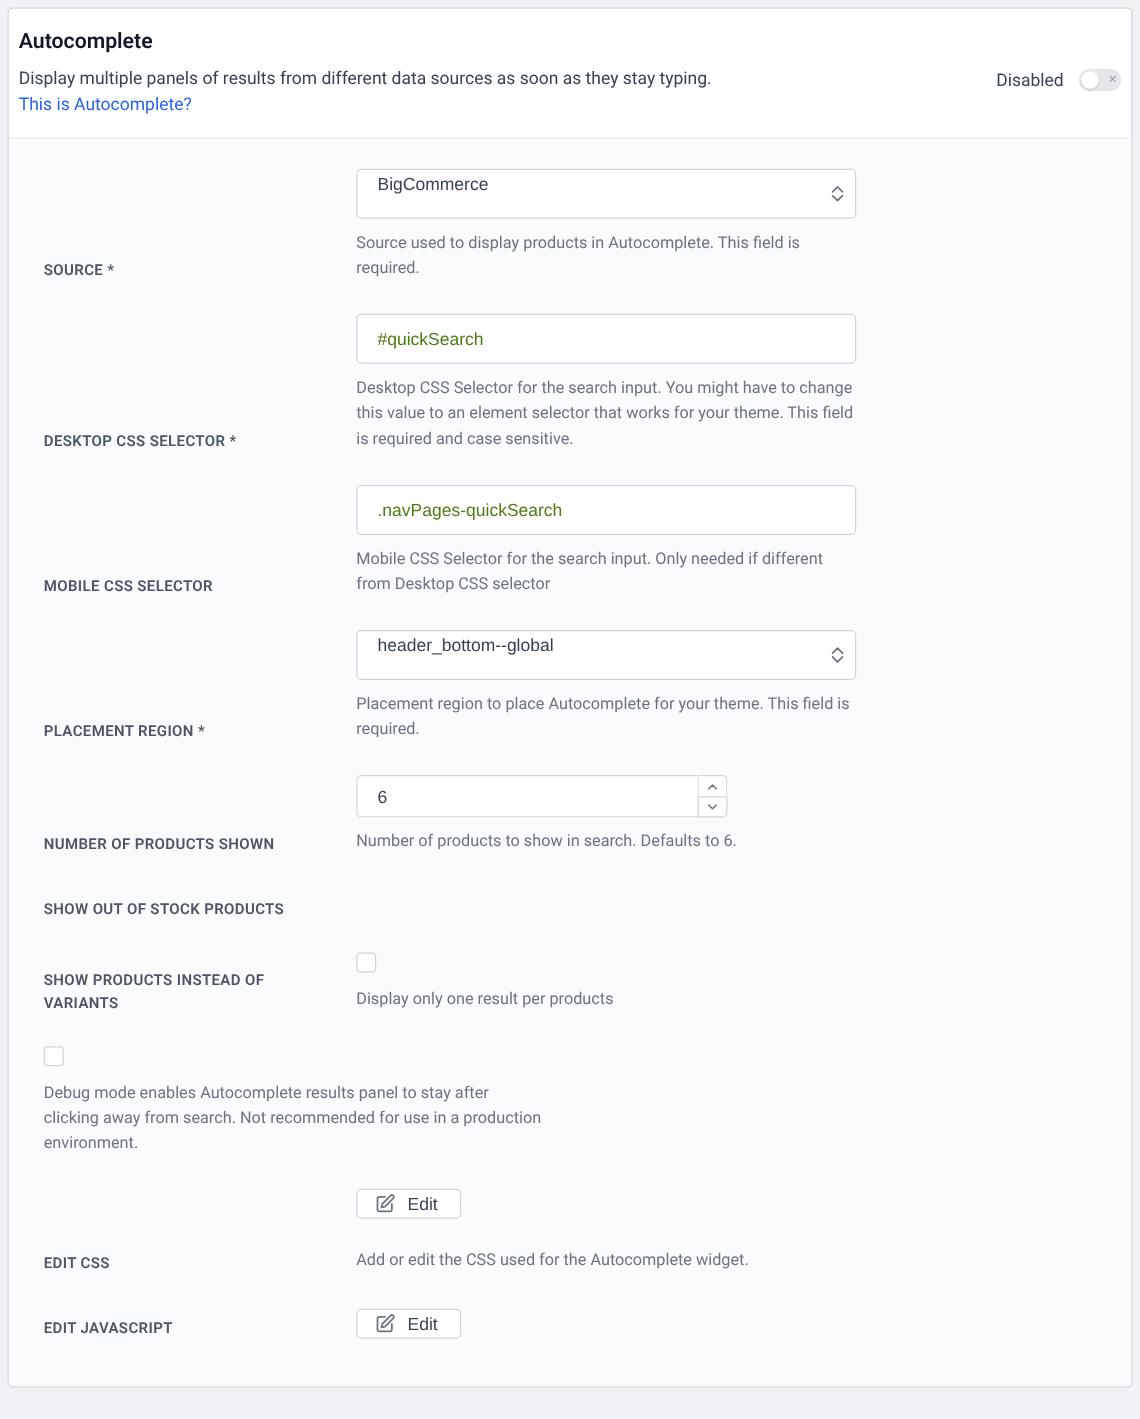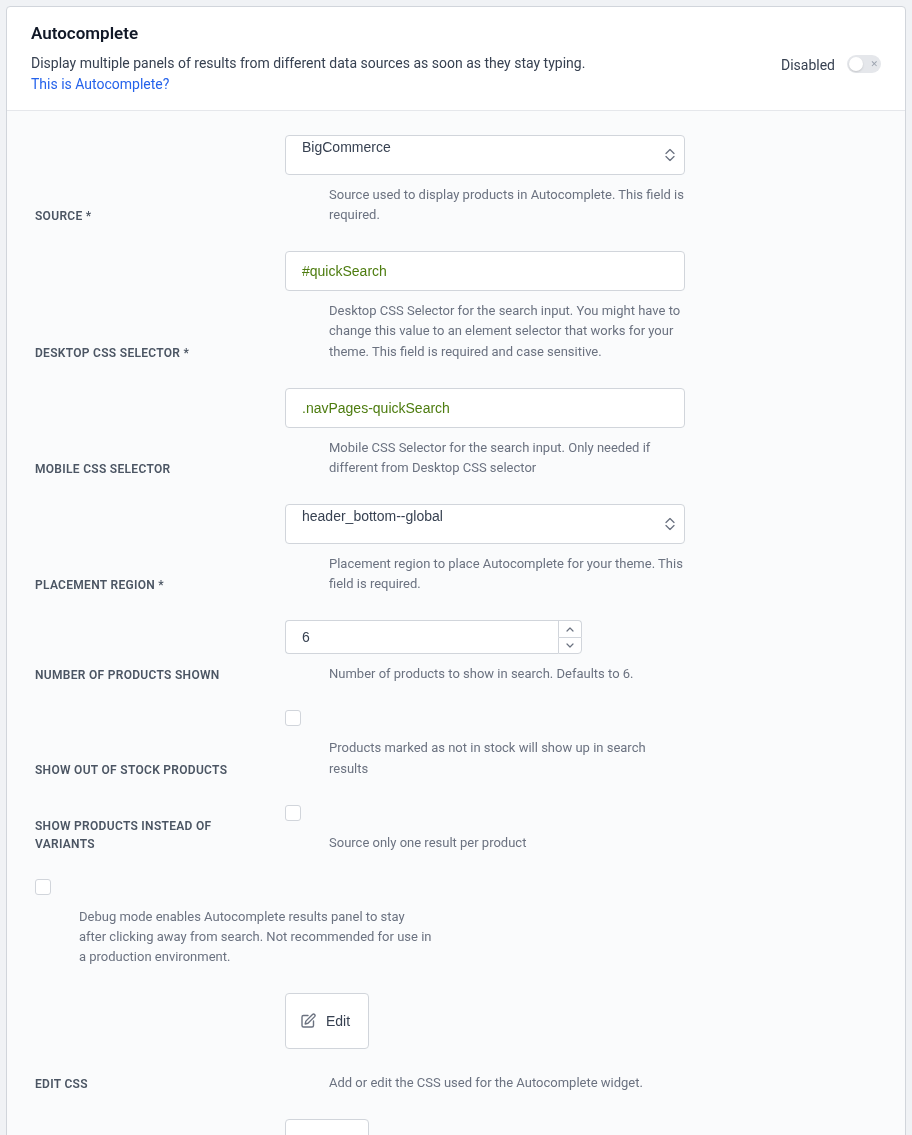--- a/index.html
+++ b/index.html
@@ -14,21 +14,21 @@
       font-size: 14px;
       color: #1f2937;
     }
     .container {
       background: #fff;
       border: 1px solid #d1d5db;
       border-radius: 4px;
       overflow: hidden;
     }
     .header {
-      padding: 16px 24px 18px;
+      padding: 16px 8px 18px;
       border-bottom: 1px solid #e5e7eb;
       position: relative;
     }
     .header-row {
       display: flex;
       align-items: flex-start;
       justify-content: space-between;
     }
     .header-left {
       flex: 1;
@@ -194,30 +194,29 @@
       border-radius: 3px;
       background: #fff;
       cursor: pointer;
       display: block;
     }
     .help-text {
       font-size: 13px;
       color: #6b7280;
       line-height: 1.55;
       margin-top: 10px;
-      margin-left: 44px;
     }
     .checkbox-row .help-text {
       margin-top: 12px;
     }
     .edit-button {
       display: inline-flex;
       align-items: center;
       gap: 10px;
-      height: 56px;
+      height: 24px;
       padding: 0 18px 0 14px;
       border: 1px solid #d1d5db;
       border-radius: 4px;
       background: #fff;
       font-size: 14px;
       color: #374151;
       cursor: pointer;
     }
     svg {
       display: block;
@@ -327,33 +326,29 @@
           </div>
         </div>
         <div class="help-text">Number of products to show in search. Defaults to 6.</div>
       </div>
     </div>
 
     <div class="form-row checkbox-row">
       <div class="form-label-col">
         <div class="form-label">SHOW OUT OF STOCK PRODUCTS</div>
       </div>
+    </div>
+
+    <div class="form-row checkbox-row">
+      <div class="form-label-col">
+        <div class="form-label">SHOW PRODUCTS INSTEAD OF VARIANTS</div>
+      </div>
       <div class="form-control-col">
         <div class="checkbox-input"></div>
-        <div class="help-text">Products marked as not in stock will show up in search results</div>
-      </div>
-    </div>
-
-    <div class="form-row checkbox-row">
-      <div class="form-label-col">
-        <div class="form-label">SHOW PRODUCTS INSTEAD OF VARIANTS</div>
-      </div>
-      <div class="form-control-col">
-        <div class="checkbox-input"></div>
-        <div class="help-text">Source only one result per product</div>
+        <div class="help-text">Display only one result per products</div>
       </div>
     </div>
 
     <div class="form-row checkbox-row">
       <div class="form-control-col">
         <div class="checkbox-input"></div>
         <div class="help-text">Debug mode enables Autocomplete results panel to stay after clicking away from search. Not recommended for use in a production environment.</div>
       </div>
     </div>
 

